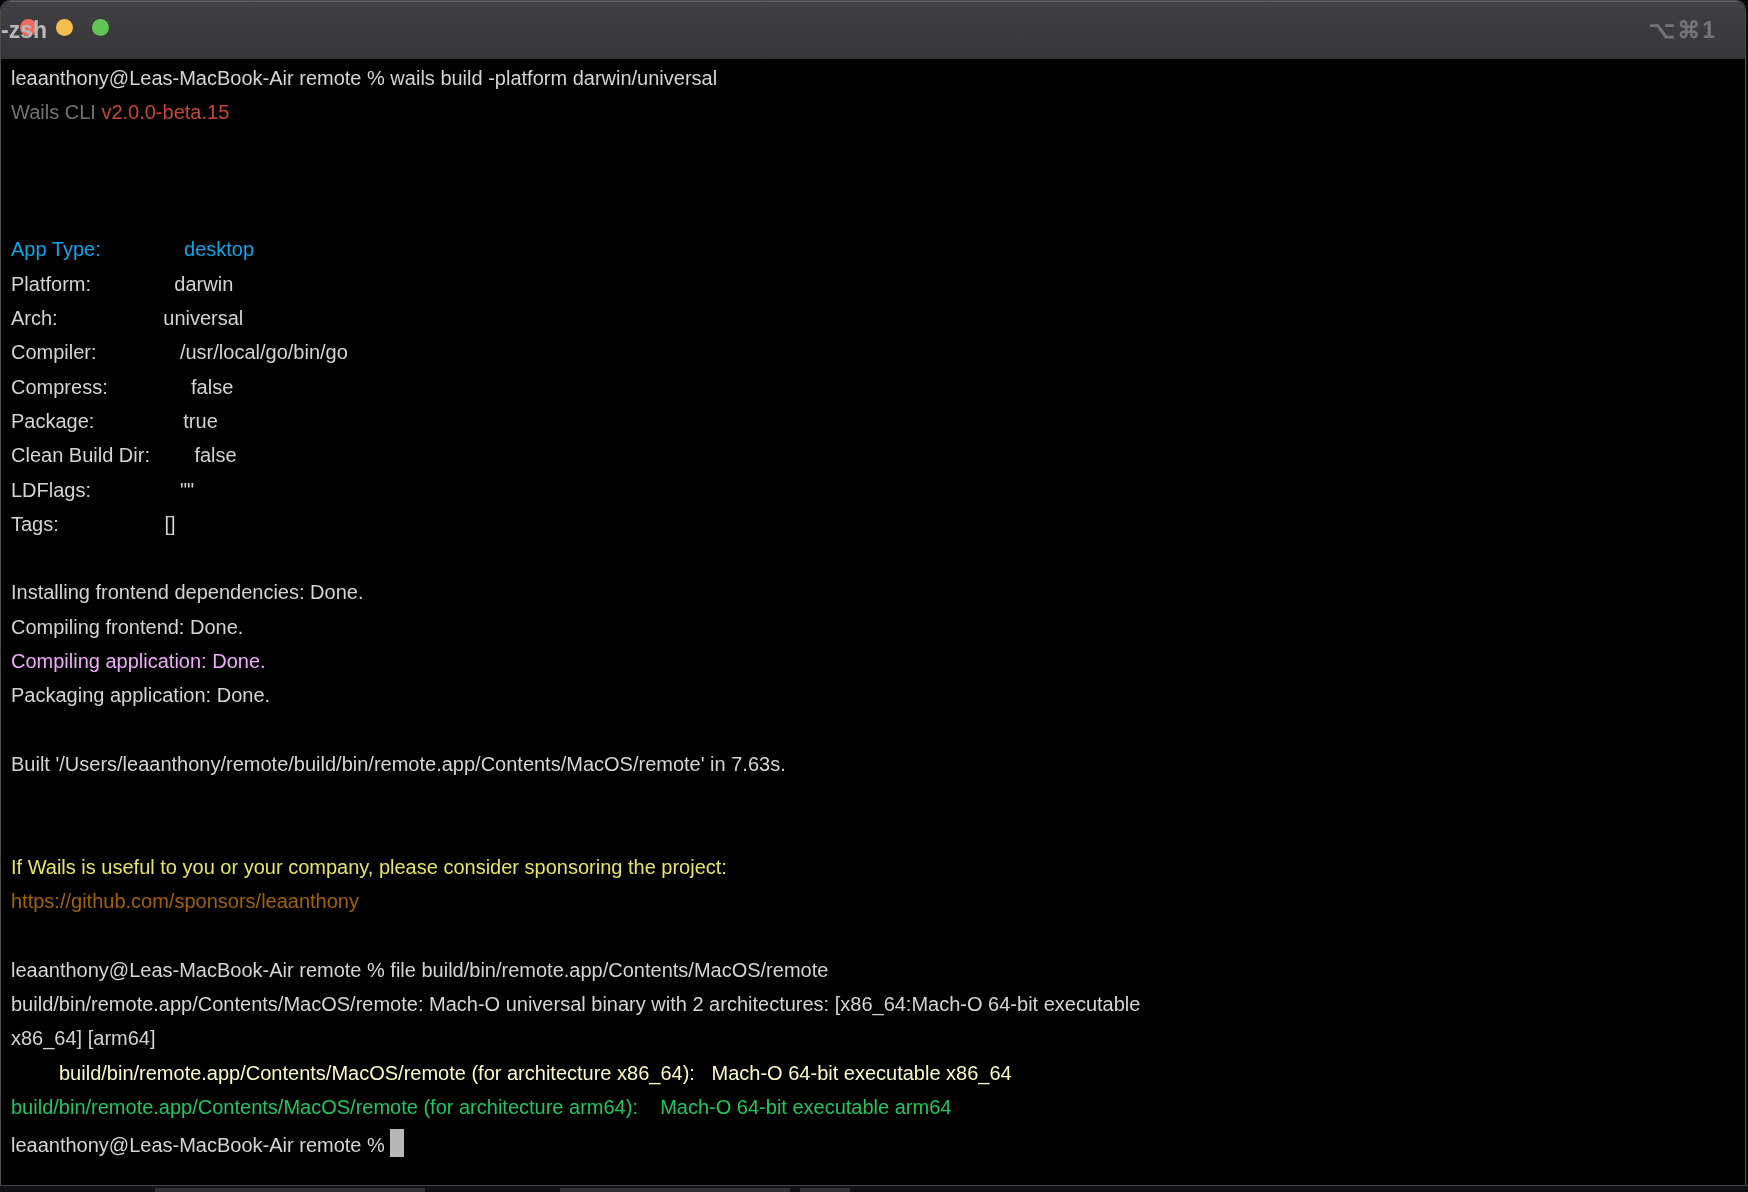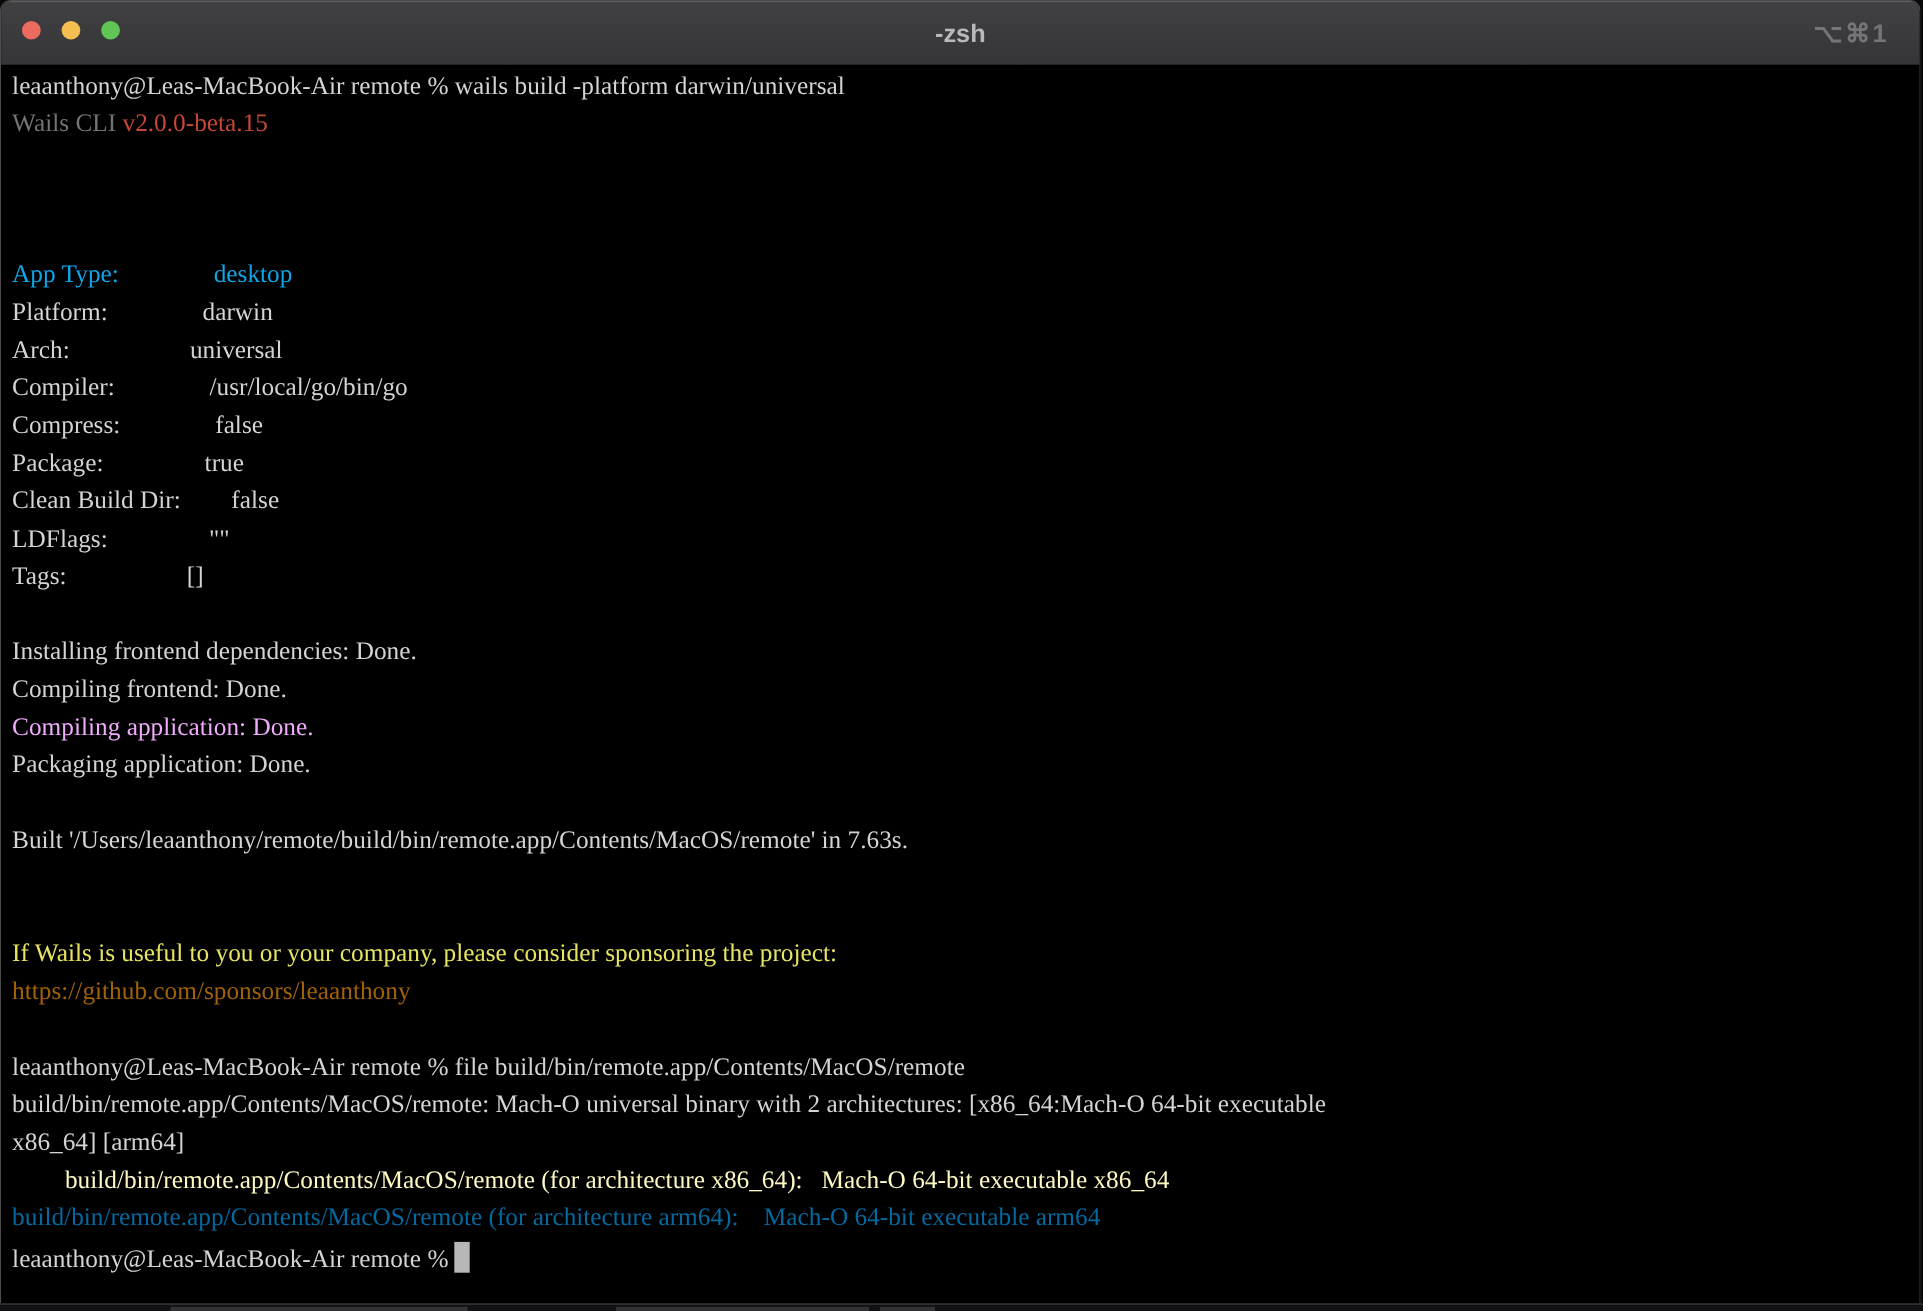--- a/index.html
+++ b/index.html
@@ -38,21 +38,20 @@
   }
   .light {
     width: 17px; height: 17px;
     border-radius: 50%;
   }
   .win-title {
     position: absolute;
     left: 0; right: 0; top: 0;
     height: 58px;
     line-height: 58px;
-    text-align: center;
     color: #b9b9bb;
     font-size: 23px;
     font-weight: bold;
   }
   .shortcut {
     position: absolute;
     right: 28px; top: 0;
     height: 58px;
     line-height: 58px;
     color: #757577;
@@ -61,22 +60,22 @@
     letter-spacing: 2px;
   }
   .term {
     position: absolute;
     left: 0; top: 58px; right: 0; bottom: 0;
     background: #000;
     padding: 2px 0 0 10px;
     overflow: hidden;
   }
   .term-line {
-    font-family: Liberation Serif, serif;
-    font-size: 23px;
+    font-family: Liberation Sans, sans-serif;
+    font-size: 20px;
     line-height: 34.3px;
     min-height: 34.3px;
     white-space: pre;
   }
   .cursor {
     display: inline-block;
     width: 14px;
     height: 28px;
     position: relative;
     top: 5px;
@@ -133,21 +132,21 @@
       <div class="term-line"><span style="color: rgb(212, 212, 212);">Built '/Users/leaanthony/remote/build/bin/remote.app/Contents/MacOS/remote' in 7.63s.</span></div>
       <div class="term-line"></div>
       <div class="term-line"></div>
       <div class="term-line"><span style="color: rgb(231, 228, 99);">If Wails is useful to you or your company, please consider sponsoring the project:</span></div>
       <div class="term-line"><span style="color: #a16207;">https://github.com/sponsors/leaanthony</span></div>
       <div class="term-line"></div>
       <div class="term-line"><span style="color: rgb(212, 212, 212);">leaanthony@Leas-MacBook-Air remote % file build/bin/remote.app/Contents/MacOS/remote</span></div>
       <div class="term-line"><span style="color: rgb(212, 212, 212);">build/bin/remote.app/Contents/MacOS/remote: Mach-O universal binary with 2 architectures: [x86_64:Mach-O 64-bit executable</span></div>
       <div class="term-line"><span style="color: rgb(212, 212, 212);">x86_64] [arm64]</span></div>
       <div class="term-line"><span style="color: #fef9c3; margin-left: 48px;">build/bin/remote.app/Contents/MacOS/remote (for architecture x86_64):   Mach-O 64-bit executable x86_64</span></div>
-      <div class="term-line"><span style="color: #0369a1;">build/bin/remote.app/Contents/MacOS/remote (for architecture arm64):    Mach-O 64-bit executable arm64</span></div>
+      <div class="term-line"><span style="color: #22c55e;">build/bin/remote.app/Contents/MacOS/remote (for architecture arm64):    Mach-O 64-bit executable arm64</span></div>
       <div class="term-line"><span style="color: rgb(212, 212, 212);">leaanthony@Leas-MacBook-Air remote % </span><span class="cursor" style="background: rgb(183, 183, 183);"></span></div>
     </div>
 </div>
 
 <div class="bg-window-edge">
   <div class="bg-blob" style="left:155px;width:270px;"></div>
   <div class="bg-blob" style="left:560px;width:230px;height:5px;"></div>
   <div class="bg-blob" style="left:800px;width:50px;"></div>
 </div>
 

